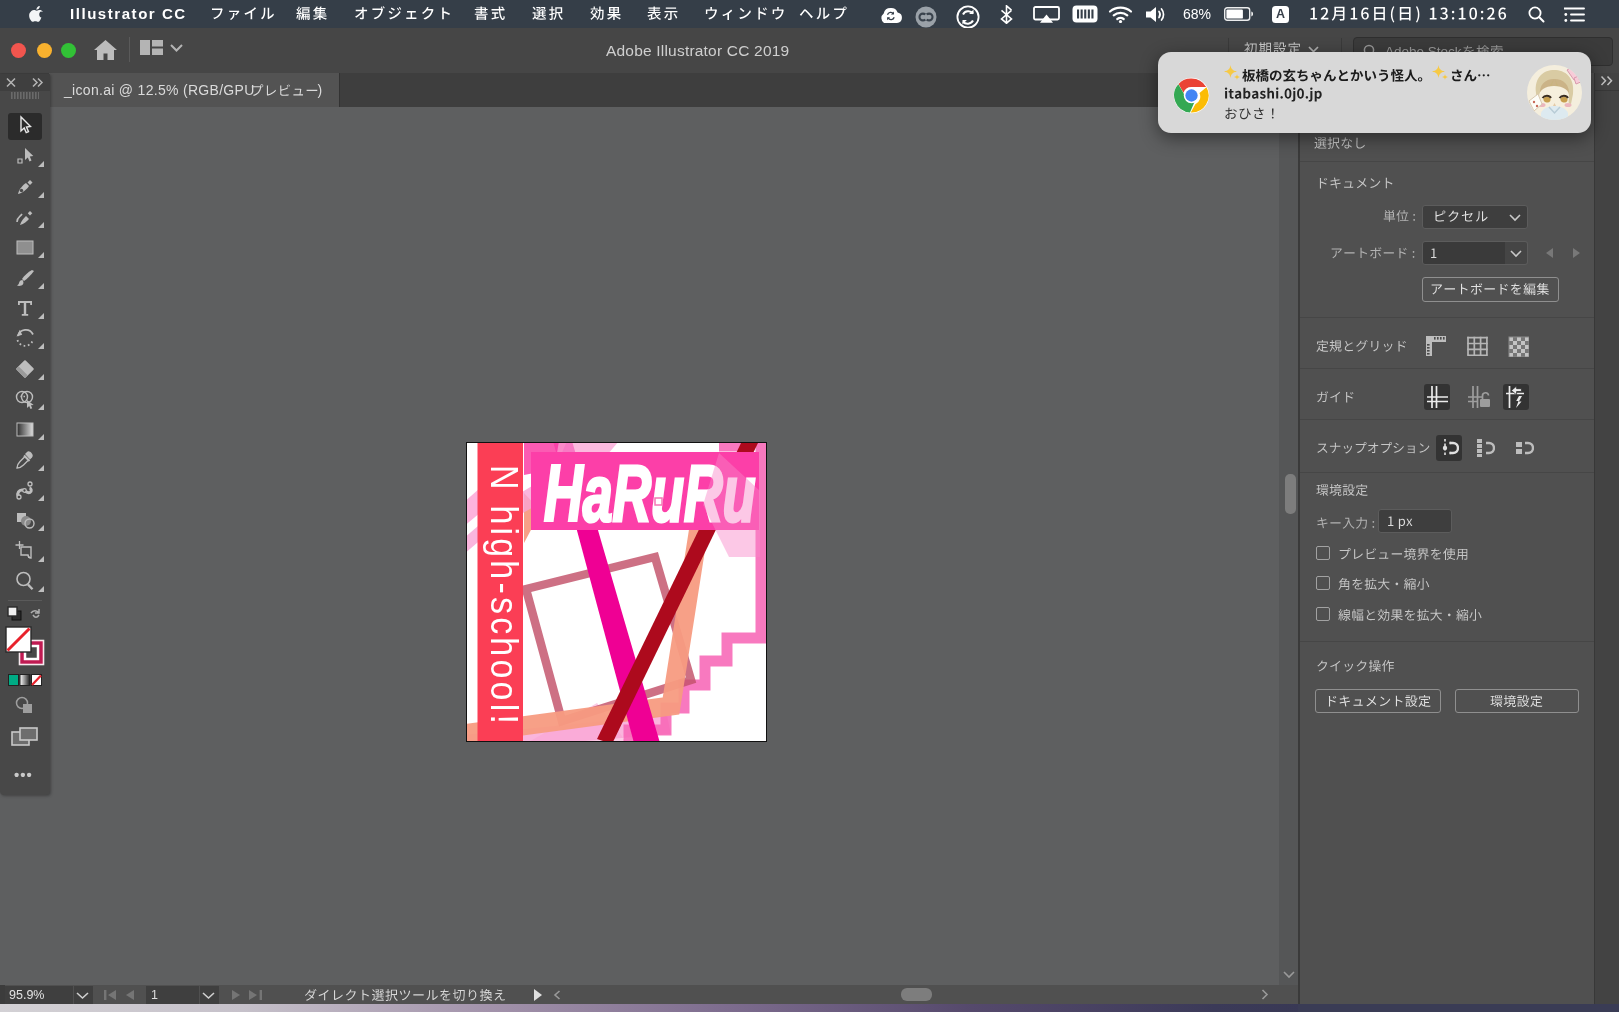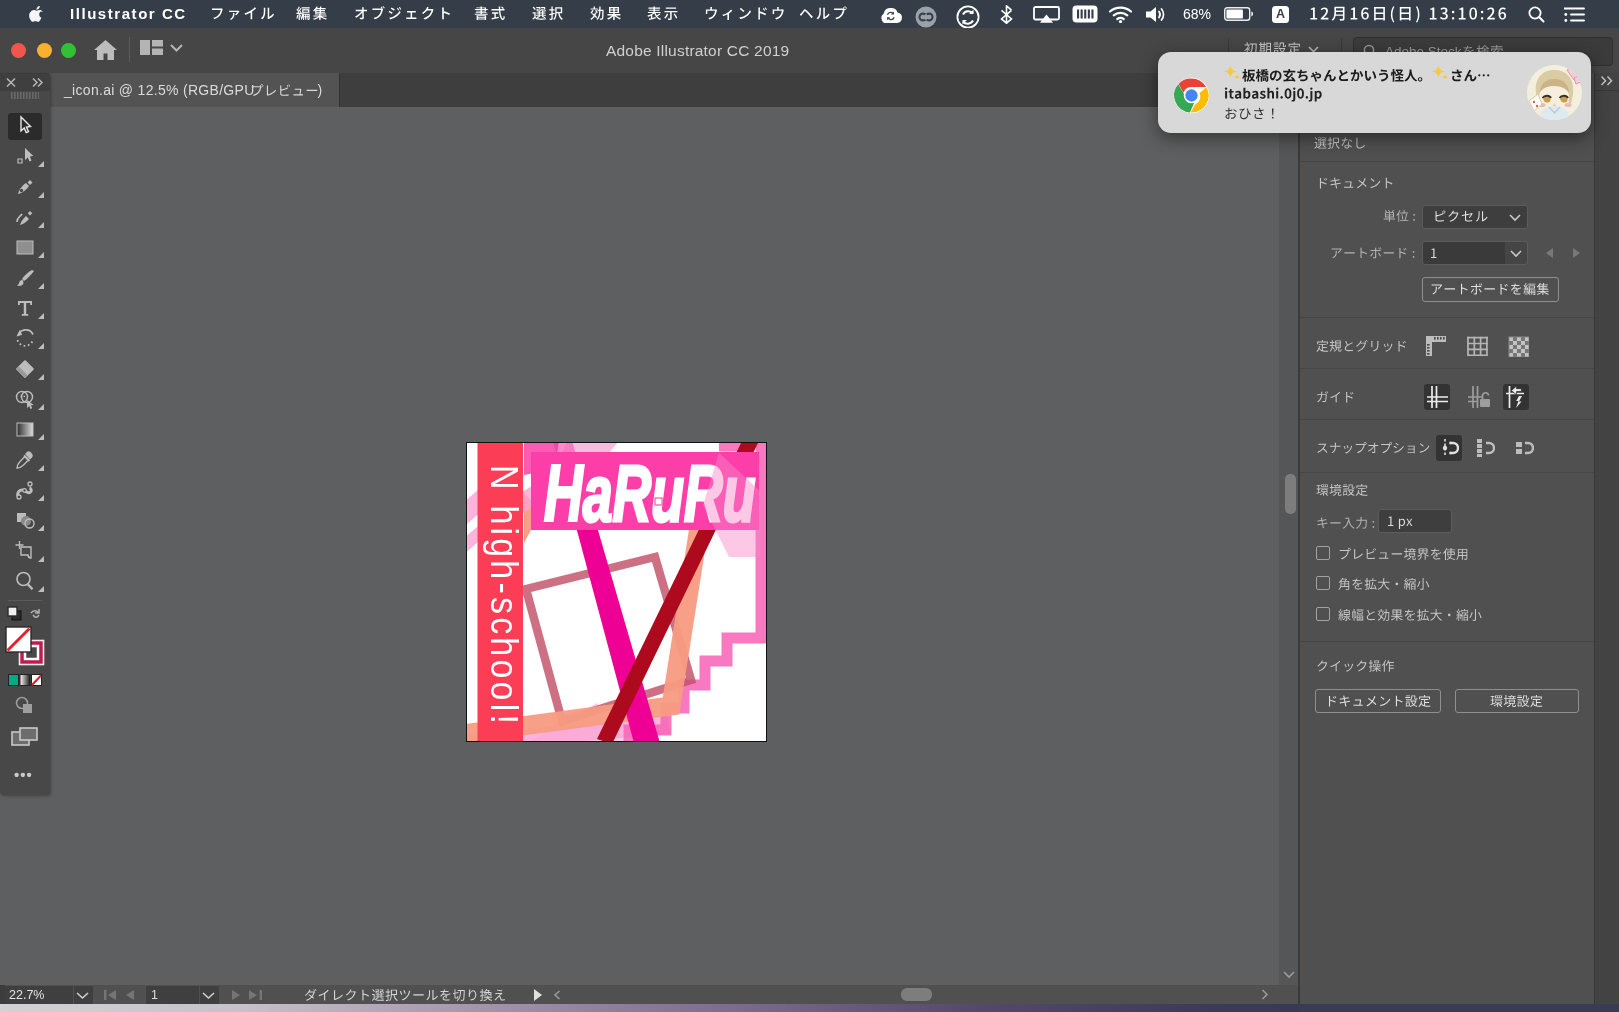--- a/index.html
+++ b/index.html
@@ -552,21 +552,21 @@
 <svg style="position:absolute;left:1324.8px;top:691.0px;overflow:visible" width="106" height="18">
     <path d="M8.5 -9.4Q8.7 -9.1 8.9 -8.8Q9.1 -8.4 9.4 -8.1Q9.6 -7.7 9.7 -7.4L9 -7.1Q8.8 -7.4 8.6 -7.7Q8.4 -8.1 8.2 -8.4Q8 -8.8 7.8 -9ZM10.1 -10Q10.3 -9.8 10.5 -9.4Q10.7 -9.1 10.9 -8.7Q11.2 -8.4 11.3 -8.1L10.6 -7.7Q10.4 -8.1 10.2 -8.4Q10 -8.7 9.8 -9.1Q9.6 -9.4 9.4 -9.7ZM4 -1Q4 -1.2 4 -1.7Q4 -2.3 4 -3Q4 -3.8 4 -4.6Q4 -5.5 4 -6.3Q4 -7 4 -7.7Q4 -8.3 4 -8.5Q4 -8.8 3.9 -9.2Q3.9 -9.6 3.9 -9.9H5.1Q5.1 -9.6 5.1 -9.2Q5.1 -8.8 5.1 -8.5Q5.1 -8 5.1 -7.3Q5.1 -6.6 5.1 -5.8Q5.1 -5 5.1 -4.2Q5.1 -3.4 5.1 -2.8Q5.1 -2.1 5.1 -1.6Q5.1 -1.1 5.1 -1Q5.1 -0.8 5.1 -0.5Q5.1 -0.2 5.1 0.1Q5.1 0.3 5.1 0.6H3.9Q3.9 0.3 3.9 -0.2Q4 -0.6 4 -1ZM4.8 -6.5Q5.5 -6.3 6.2 -6Q7 -5.8 7.8 -5.5Q8.6 -5.2 9.3 -4.9Q10.1 -4.5 10.6 -4.3L10.2 -3.2Q9.6 -3.5 8.9 -3.8Q8.2 -4.1 7.5 -4.4Q6.7 -4.7 6 -4.9Q5.4 -5.2 4.8 -5.3Z M18.4 -9.2Q18.3 -9.4 18.3 -9.7Q18.2 -9.9 18.2 -10.1L19.3 -10.3Q19.3 -10.1 19.4 -9.8Q19.4 -9.6 19.4 -9.4Q19.5 -9.3 19.6 -8.8Q19.6 -8.3 19.8 -7.6Q19.9 -6.9 20.1 -6Q20.3 -5.2 20.4 -4.4Q20.6 -3.5 20.7 -2.8Q20.9 -2 21 -1.5Q21.1 -1 21.1 -0.8Q21.2 -0.5 21.3 -0.2Q21.4 0.1 21.5 0.4L20.3 0.6Q20.2 0.3 20.2 -0Q20.1 -0.3 20.1 -0.6Q20 -0.8 19.9 -1.3Q19.8 -1.8 19.7 -2.6Q19.6 -3.3 19.4 -4.1Q19.2 -5 19.1 -5.8Q18.9 -6.6 18.8 -7.3Q18.6 -8.1 18.5 -8.6Q18.4 -9 18.4 -9.2ZM14.7 -7.3Q15 -7.3 15.2 -7.4Q15.5 -7.4 15.8 -7.4Q16.1 -7.4 16.6 -7.5Q17.2 -7.6 17.8 -7.7Q18.5 -7.8 19.2 -7.9Q20 -8 20.6 -8.1Q21.3 -8.2 21.9 -8.3Q22.4 -8.4 22.7 -8.5Q23 -8.5 23.2 -8.6Q23.5 -8.7 23.6 -8.7L23.9 -7.6Q23.7 -7.6 23.4 -7.6Q23.2 -7.5 22.9 -7.5Q22.6 -7.4 22 -7.3Q21.5 -7.3 20.8 -7.1Q20.1 -7 19.4 -6.9Q18.7 -6.8 18 -6.7Q17.3 -6.6 16.8 -6.5Q16.3 -6.4 16 -6.4Q15.7 -6.3 15.5 -6.3Q15.2 -6.2 15 -6.2ZM14.7 -3.6Q14.9 -3.6 15.2 -3.6Q15.6 -3.6 15.8 -3.7Q16.2 -3.7 16.8 -3.8Q17.4 -3.9 18.1 -4Q18.9 -4.1 19.7 -4.3Q20.5 -4.4 21.2 -4.5Q22 -4.7 22.6 -4.8Q23.2 -4.9 23.6 -4.9Q24 -5 24.3 -5.1Q24.6 -5.1 24.8 -5.2L25 -4.1Q24.8 -4.1 24.5 -4.1Q24.2 -4 23.8 -3.9Q23.4 -3.9 22.7 -3.8Q22.1 -3.7 21.3 -3.5Q20.6 -3.4 19.8 -3.3Q19 -3.2 18.3 -3Q17.6 -2.9 17 -2.8Q16.4 -2.7 16.1 -2.7Q15.7 -2.6 15.4 -2.5Q15.1 -2.5 14.9 -2.4Z M36.2 -6.2Q36.2 -6.1 36.1 -6Q36.1 -5.9 36.1 -5.8Q36.1 -5.5 36 -5Q35.9 -4.5 35.8 -3.9Q35.7 -3.2 35.6 -2.6Q35.6 -2 35.5 -1.5Q35.4 -1 35.4 -0.8H34.3Q34.3 -1 34.4 -1.4Q34.5 -1.9 34.5 -2.5Q34.6 -3.1 34.7 -3.7Q34.8 -4.3 34.9 -4.8Q34.9 -5.2 34.9 -5.5Q34.7 -5.5 34.2 -5.5Q33.8 -5.5 33.2 -5.5Q32.7 -5.5 32.2 -5.5Q31.7 -5.5 31.3 -5.5Q30.9 -5.5 30.8 -5.5Q30.5 -5.5 30.3 -5.5Q30 -5.5 29.8 -5.5V-6.5Q29.9 -6.5 30.1 -6.5Q30.3 -6.5 30.4 -6.5Q30.6 -6.5 30.8 -6.5Q30.9 -6.5 31.3 -6.5Q31.7 -6.5 32.2 -6.5Q32.7 -6.5 33.2 -6.5Q33.7 -6.5 34.1 -6.5Q34.5 -6.5 34.7 -6.5Q34.8 -6.5 35 -6.5Q35.1 -6.5 35.2 -6.5Q35.3 -6.5 35.4 -6.6ZM28.5 -1.2Q28.8 -1.2 29 -1.1Q29.3 -1.1 29.6 -1.1Q29.8 -1.1 30.3 -1.1Q30.9 -1.1 31.6 -1.1Q32.3 -1.1 33.2 -1.1Q34 -1.1 34.7 -1.1Q35.5 -1.1 36 -1.1Q36.5 -1.1 36.7 -1.1Q36.9 -1.1 37.2 -1.1Q37.5 -1.2 37.7 -1.2V-0.1Q37.6 -0.1 37.4 -0.1Q37.3 -0.1 37.1 -0.1Q36.9 -0.1 36.7 -0.1Q36.6 -0.1 36 -0.1Q35.5 -0.1 34.7 -0.1Q34 -0.1 33.1 -0.1Q32.3 -0.1 31.6 -0.1Q30.8 -0.1 30.3 -0.1Q29.8 -0.1 29.6 -0.1Q29.3 -0.1 29.1 -0.1Q28.8 -0.1 28.5 -0.1Z M50.4 -9.5Q50.3 -9.3 50.2 -9Q50.1 -8.7 50 -8.5Q49.8 -7.9 49.4 -7.1Q49.1 -6.4 48.6 -5.6Q48.2 -4.9 47.7 -4.2Q47.1 -3.4 46.3 -2.6Q45.5 -1.8 44.5 -1Q43.5 -0.2 42.3 0.4L41.4 -0.4Q43.2 -1.3 44.5 -2.4Q45.8 -3.5 46.8 -4.8Q47.6 -5.9 48.1 -6.9Q48.6 -8 49 -8.9Q49 -9.1 49.1 -9.4Q49.2 -9.7 49.2 -9.9ZM43.6 -7.9Q44 -7.6 44.6 -7.2Q45.2 -6.9 45.7 -6.5Q46.3 -6.1 46.8 -5.7Q47.3 -5.3 47.6 -5Q48.6 -4.2 49.6 -3.4Q50.5 -2.5 51.3 -1.7L50.4 -0.8Q49.6 -1.8 48.8 -2.6Q47.9 -3.4 46.9 -4.2Q46.6 -4.5 46.1 -4.8Q45.6 -5.2 45.1 -5.6Q44.5 -6 44 -6.4Q43.4 -6.8 42.9 -7.1Z M56.2 -9.5Q56.5 -9.3 57 -9Q57.4 -8.6 57.9 -8.2Q58.4 -7.8 58.8 -7.5Q59.2 -7.1 59.5 -6.8L58.6 -6Q58.4 -6.3 58 -6.6Q57.6 -7 57.2 -7.4Q56.7 -7.8 56.2 -8.1Q55.8 -8.5 55.4 -8.7ZM55 -0.8Q56.2 -1 57.1 -1.3Q58.1 -1.6 58.8 -2Q59.6 -2.3 60.2 -2.7Q61.2 -3.3 62.1 -4.2Q62.9 -5 63.6 -5.8Q64.2 -6.7 64.6 -7.5L65.2 -6.4Q64.8 -5.6 64.1 -4.8Q63.5 -3.9 62.6 -3.2Q61.8 -2.4 60.8 -1.8Q60.2 -1.4 59.4 -1Q58.6 -0.6 57.7 -0.3Q56.8 0 55.7 0.3Z M70.9 -1.1Q70.9 -1.3 70.9 -1.9Q70.9 -2.4 70.9 -3.2Q70.9 -3.9 70.9 -4.8Q70.9 -5.6 70.9 -6.4Q70.9 -7.2 70.9 -7.8Q70.9 -8.4 70.9 -8.7Q70.9 -9 70.9 -9.4Q70.8 -9.8 70.8 -10.1H72.1Q72 -9.8 72 -9.4Q72 -9 72 -8.7Q72 -8.2 72 -7.5Q72 -6.8 72 -6Q72 -5.2 72 -4.4Q72 -3.6 72 -2.9Q72 -2.3 72 -1.8Q72 -1.3 72 -1.1Q72 -0.9 72 -0.7Q72 -0.4 72 -0.1Q72 0.2 72.1 0.4H70.8Q70.8 0.1 70.9 -0.4Q70.9 -0.8 70.9 -1.1ZM71.7 -6.7Q72.4 -6.5 73.2 -6.2Q73.9 -5.9 74.7 -5.6Q75.5 -5.3 76.3 -5Q77 -4.7 77.5 -4.4L77.1 -3.3Q76.5 -3.6 75.8 -4Q75.1 -4.3 74.4 -4.6Q73.6 -4.9 73 -5.1Q72.3 -5.3 71.7 -5.5Z M86.3 -10.5H87.2V-8.9Q87.2 -8.4 87.1 -7.7Q86.9 -7.1 86.6 -6.5Q86.2 -6 85.5 -5.5Q85.5 -5.6 85.3 -5.7Q85.2 -5.8 85 -6Q84.9 -6.1 84.8 -6.1Q85.4 -6.6 85.7 -7Q86.1 -7.5 86.2 -8Q86.3 -8.5 86.3 -8.9ZM89.4 -10.5H90.3V-7.3Q90.3 -7.1 90.4 -7Q90.4 -7 90.6 -7Q90.7 -7 90.8 -7Q90.9 -7 91.1 -7Q91.2 -7 91.3 -7Q91.4 -7 91.4 -7.1Q91.5 -7.2 91.5 -7.5Q91.6 -7.8 91.6 -8.4Q91.7 -8.3 91.9 -8.2Q92.2 -8.1 92.4 -8Q92.3 -7.3 92.2 -6.9Q92.1 -6.4 91.9 -6.3Q91.7 -6.1 91.4 -6.1Q91.3 -6.1 91.1 -6.1Q90.9 -6.1 90.7 -6.1Q90.5 -6.1 90.5 -6.1Q90.1 -6.1 89.8 -6.2Q89.6 -6.3 89.5 -6.6Q89.4 -6.8 89.4 -7.3ZM87 -4.4Q87.6 -2.7 89 -1.5Q90.4 -0.3 92.4 0.2Q92.3 0.3 92.2 0.4Q92.1 0.6 91.9 0.7Q91.8 0.9 91.8 1Q89.7 0.4 88.3 -0.9Q86.9 -2.2 86.1 -4.1ZM90.6 -5.3H90.8L91 -5.3L91.6 -5.1Q91.2 -3.8 90.6 -2.8Q90 -1.8 89.2 -1.1Q88.4 -0.3 87.4 0.2Q86.4 0.7 85.4 1Q85.3 0.9 85.2 0.8Q85.1 0.6 85 0.4Q84.9 0.3 84.8 0.2Q85.8 -0.1 86.7 -0.5Q87.6 -1 88.4 -1.6Q89.2 -2.3 89.7 -3.2Q90.3 -4 90.6 -5.1ZM85.4 -5.3H91V-4.4H85.4ZM86.6 -10.5H89.9V-9.6H86.6ZM80.9 -7H84.8V-6.2H80.9ZM81 -10.5H84.8V-9.7H81ZM80.9 -5.2H84.8V-4.5H80.9ZM80.3 -8.8H85.2V-7.9H80.3ZM81.4 -3.5H84.8V0.3H81.4V-0.5H83.9V-2.7H81.4ZM80.9 -3.5H81.7V0.9H80.9Z M95.8 -6.9H103.4V-6H95.8ZM99.6 -3.8H104V-2.9H99.6ZM99.1 -6.5H100.1V0.1L99.1 -0ZM96 -4.9 97 -4.8Q96.7 -2.8 96.1 -1.3Q95.5 0.1 94.4 1.1Q94.3 1 94.1 0.9Q94 0.8 93.8 0.6Q93.7 0.5 93.5 0.4Q94.6 -0.4 95.2 -1.8Q95.8 -3.1 96 -4.9ZM96.6 -3.2Q97 -2.2 97.5 -1.6Q98 -1 98.8 -0.7Q99.5 -0.3 100.3 -0.2Q101.2 -0.1 102.2 -0.1Q102.3 -0.1 102.7 -0.1Q103 -0.1 103.4 -0.1Q103.8 -0.1 104.2 -0.1Q104.7 -0.1 105 -0.1Q105.4 -0.1 105.6 -0.1Q105.5 -0 105.4 0.2Q105.3 0.3 105.3 0.5Q105.2 0.7 105.2 0.9H104.5H102.1Q101 0.9 100 0.7Q99 0.6 98.2 0.2Q97.4 -0.2 96.8 -1Q96.2 -1.7 95.8 -2.9ZM99.1 -10.9H100.1V-8.8H99.1ZM94.2 -9.4H105V-6.6H104V-8.5H95.1V-6.6H94.2Z" fill="#e2e2e2" transform="translate(0,14.9)"></path>
   </svg>
 <div class="abs" style="left:1455px;top:689px;width:124px;height:24px;border:1px solid #8f8f8f;border-radius:3px;box-sizing:border-box"></div>
 <svg style="position:absolute;left:1490.4px;top:691.0px;overflow:visible" width="53" height="18">
     <path d="M0.6 -10H4.6V-9.1H0.6ZM0.7 -6.2H4.4V-5.4H0.7ZM4.5 -7.1H12.5V-6.3H4.5ZM0.4 -1.9Q1 -2 1.7 -2.2Q2.4 -2.4 3.2 -2.6Q4 -2.8 4.8 -3.1L4.9 -2.2Q3.8 -1.8 2.7 -1.5Q1.6 -1.2 0.7 -0.9ZM6.2 -4.8V-3.5H10.7V-4.8ZM5.3 -5.5H11.6V-2.7H5.3ZM9.8 -9.8V-8.5H11V-9.8ZM7.8 -9.8V-8.5H9.1V-9.8ZM5.9 -9.8V-8.5H7.1V-9.8ZM5.1 -10.5H11.9V-7.8H5.1ZM8.8 -3.1Q9.1 -2.3 9.6 -1.6Q10.2 -1 10.9 -0.5Q11.6 0 12.5 0.3Q12.3 0.4 12.1 0.6Q12 0.9 11.9 1Q10.5 0.6 9.5 -0.5Q8.6 -1.5 8.1 -2.9ZM11.5 -2.6 12.2 -2.1Q11.7 -1.8 11.2 -1.5Q10.6 -1.1 10.2 -0.9L9.6 -1.4Q9.9 -1.5 10.2 -1.8Q10.6 -2 10.9 -2.2Q11.3 -2.4 11.5 -2.6ZM2.2 -9.6H3.1V-2L2.2 -1.8ZM8.3 -3.3 9 -3Q8.4 -2.3 7.6 -1.7Q6.8 -1.1 5.9 -0.6Q5 -0 4.2 0.3Q4.1 0.1 3.9 -0.1Q3.7 -0.3 3.6 -0.4Q4.4 -0.7 5.3 -1.2Q6.2 -1.6 7 -2.2Q7.8 -2.7 8.3 -3.3ZM7.2 -1.8 8.1 -2.5V1H7.2Z M18.2 -9.9H25.5V-9.1H18.2ZM17.8 -7.6H25.8V-6.8H17.8ZM21.3 -10.9H22.2V-9.4H21.3ZM23.3 -9.2 24.3 -8.9Q24.1 -8.5 23.9 -8.2Q23.7 -7.8 23.5 -7.5L22.7 -7.7Q22.8 -8 23 -8.4Q23.2 -8.8 23.3 -9.2ZM19.4 -8.9 20.3 -9.2Q20.5 -8.8 20.6 -8.4Q20.8 -8 20.9 -7.8L20 -7.5Q19.9 -7.8 19.8 -8.2Q19.6 -8.6 19.4 -8.9ZM19.6 -3.8V-2.8H24.1V-3.8ZM19.6 -5.4V-4.5H24.1V-5.4ZM18.7 -6.1H25V-2.2H18.7ZM22.3 -2.4H23.2V-0.2Q23.2 -0 23.3 0Q23.4 0.1 23.6 0.1Q23.7 0.1 23.9 0.1Q24.1 0.1 24.4 0.1Q24.6 0.1 24.7 0.1Q24.8 0.1 24.9 0Q25 -0.1 25 -0.3Q25 -0.6 25 -1.2Q25.1 -1.1 25.3 -1.1Q25.4 -1 25.6 -0.9Q25.8 -0.9 25.9 -0.8Q25.8 -0.1 25.7 0.3Q25.6 0.7 25.4 0.8Q25.2 1 24.8 1Q24.7 1 24.5 1Q24.3 1 24.1 1Q23.9 1 23.7 1Q23.6 1 23.5 1Q23 1 22.8 0.9Q22.5 0.8 22.4 0.5Q22.3 0.2 22.3 -0.2ZM20 -2.5H21Q20.9 -1.8 20.7 -1.3Q20.5 -0.7 20.1 -0.3Q19.6 0.2 19 0.5Q18.4 0.8 17.4 1Q17.4 0.9 17.3 0.8Q17.2 0.6 17.1 0.5Q17 0.3 16.9 0.2Q17.7 0.1 18.3 -0.2Q18.9 -0.4 19.2 -0.8Q19.6 -1.1 19.8 -1.5Q20 -1.9 20 -2.5ZM14 -7.7H17.8V-6.8H14ZM15.5 -10.8H16.4V-2.3H15.5ZM13.7 -2Q14.3 -2.2 14.9 -2.5Q15.6 -2.8 16.4 -3.2Q17.2 -3.5 17.9 -3.8L18.1 -3Q17.1 -2.5 16 -2Q15 -1.4 14.1 -1Z M33.1 -10.5H34V-8.9Q34 -8.4 33.9 -7.7Q33.7 -7.1 33.4 -6.5Q33 -6 32.3 -5.5Q32.3 -5.6 32.1 -5.7Q32 -5.8 31.8 -6Q31.7 -6.1 31.6 -6.1Q32.2 -6.6 32.5 -7Q32.9 -7.5 33 -8Q33.1 -8.5 33.1 -8.9ZM36.2 -10.5H37.1V-7.3Q37.1 -7.1 37.2 -7Q37.2 -7 37.4 -7Q37.5 -7 37.6 -7Q37.7 -7 37.9 -7Q38 -7 38.1 -7Q38.2 -7 38.2 -7.1Q38.3 -7.2 38.3 -7.5Q38.4 -7.8 38.4 -8.4Q38.5 -8.3 38.7 -8.2Q39 -8.1 39.2 -8Q39.1 -7.3 39 -6.9Q38.9 -6.4 38.7 -6.3Q38.5 -6.1 38.2 -6.1Q38.1 -6.1 37.9 -6.1Q37.7 -6.1 37.5 -6.1Q37.3 -6.1 37.3 -6.1Q36.9 -6.1 36.6 -6.2Q36.4 -6.3 36.3 -6.6Q36.2 -6.8 36.2 -7.3ZM33.8 -4.4Q34.4 -2.7 35.8 -1.5Q37.2 -0.3 39.2 0.2Q39.1 0.3 39 0.4Q38.9 0.6 38.7 0.7Q38.6 0.9 38.6 1Q36.5 0.4 35.1 -0.9Q33.7 -2.2 32.9 -4.1ZM37.4 -5.3H37.6L37.8 -5.3L38.4 -5.1Q38 -3.8 37.4 -2.8Q36.8 -1.8 36 -1.1Q35.2 -0.3 34.2 0.2Q33.2 0.7 32.2 1Q32.1 0.9 32 0.8Q31.9 0.6 31.8 0.4Q31.7 0.3 31.6 0.2Q32.6 -0.1 33.5 -0.5Q34.4 -1 35.2 -1.6Q36 -2.3 36.5 -3.2Q37.1 -4 37.4 -5.1ZM32.2 -5.3H37.8V-4.4H32.2ZM33.4 -10.5H36.7V-9.6H33.4ZM27.7 -7H31.6V-6.2H27.7ZM27.8 -10.5H31.6V-9.7H27.8ZM27.7 -5.2H31.6V-4.5H27.7ZM27.1 -8.8H32V-7.9H27.1ZM28.2 -3.5H31.6V0.3H28.2V-0.5H30.7V-2.7H28.2ZM27.7 -3.5H28.5V0.9H27.7Z M42.6 -6.9H50.2V-6H42.6ZM46.4 -3.8H50.8V-2.9H46.4ZM45.9 -6.5H46.9V0.1L45.9 -0ZM42.8 -4.9 43.8 -4.8Q43.5 -2.8 42.9 -1.3Q42.3 0.1 41.2 1.1Q41.1 1 40.9 0.9Q40.8 0.8 40.6 0.6Q40.5 0.5 40.3 0.4Q41.4 -0.4 42 -1.8Q42.6 -3.1 42.8 -4.9ZM43.4 -3.2Q43.8 -2.2 44.3 -1.6Q44.8 -1 45.6 -0.7Q46.3 -0.3 47.1 -0.2Q48 -0.1 49 -0.1Q49.1 -0.1 49.5 -0.1Q49.8 -0.1 50.2 -0.1Q50.6 -0.1 51 -0.1Q51.5 -0.1 51.8 -0.1Q52.2 -0.1 52.4 -0.1Q52.3 -0 52.2 0.2Q52.1 0.3 52.1 0.5Q52 0.7 52 0.9H51.3H48.9Q47.8 0.9 46.8 0.7Q45.8 0.6 45 0.2Q44.2 -0.2 43.6 -1Q43 -1.7 42.6 -2.9ZM45.9 -10.9H46.9V-8.8H45.9ZM41 -9.4H51.8V-6.6H50.8V-8.5H41.9V-6.6H41Z" fill="#e2e2e2" transform="translate(0,14.9)"></path>
   </svg>
 <div class="abs" style="left:0;top:985px;width:1298px;height:19px;background:#505050"></div>
 <div class="abs" style="left:0;top:985px;width:5px;height:19px;background:#3c3c3c"></div>
 <div class="abs" style="left:5px;top:986px;width:68px;height:18px;background:#3f3f3f"></div>
-<div class="abs" style="left:9px;top:986px;height:18px;line-height:18px;color:#e3e3e3;font-size:12.5px">22.7%</div>
+<div class="abs" style="left:9px;top:986px;height:18px;line-height:18px;color:#e3e3e3;font-size:12.5px">95.9%</div>
 <div class="abs" style="left:74px;top:986px;width:19px;height:18px;background:#3f3f3f"></div>
 <svg class="abs" style="left:76px;top:992px" width="13" height="8" viewBox="0 0 13 8">
 <path fill="none" stroke="#d0d0d0" stroke-width="1.6" d="m1 1 5.5 5L12 1"></path>
   </svg>
 <svg class="abs" style="left:103px;top:990px" width="33" height="10" viewBox="0 0 33 10">
 <path d="M1 0h2.4v10H1Z M13 0 5 5l8 5Z" fill="#757575"></path>
     <path d="M31 0l-8 5 8 5Z" fill="#757575"></path>
   </svg>
 <div class="abs" style="left:146px;top:986px;width:53px;height:18px;background:#3f3f3f"></div>
 <div class="abs" style="left:151px;top:986px;height:18px;line-height:18px;color:#dcdcdc;font-size:12.5px">1</div>

